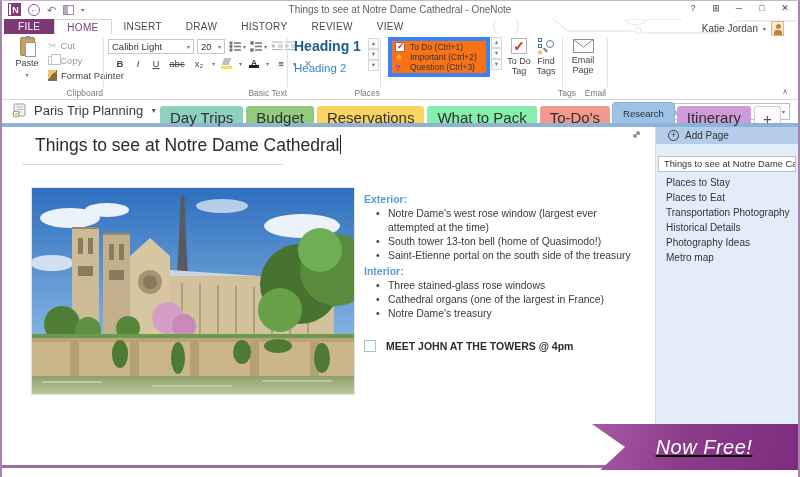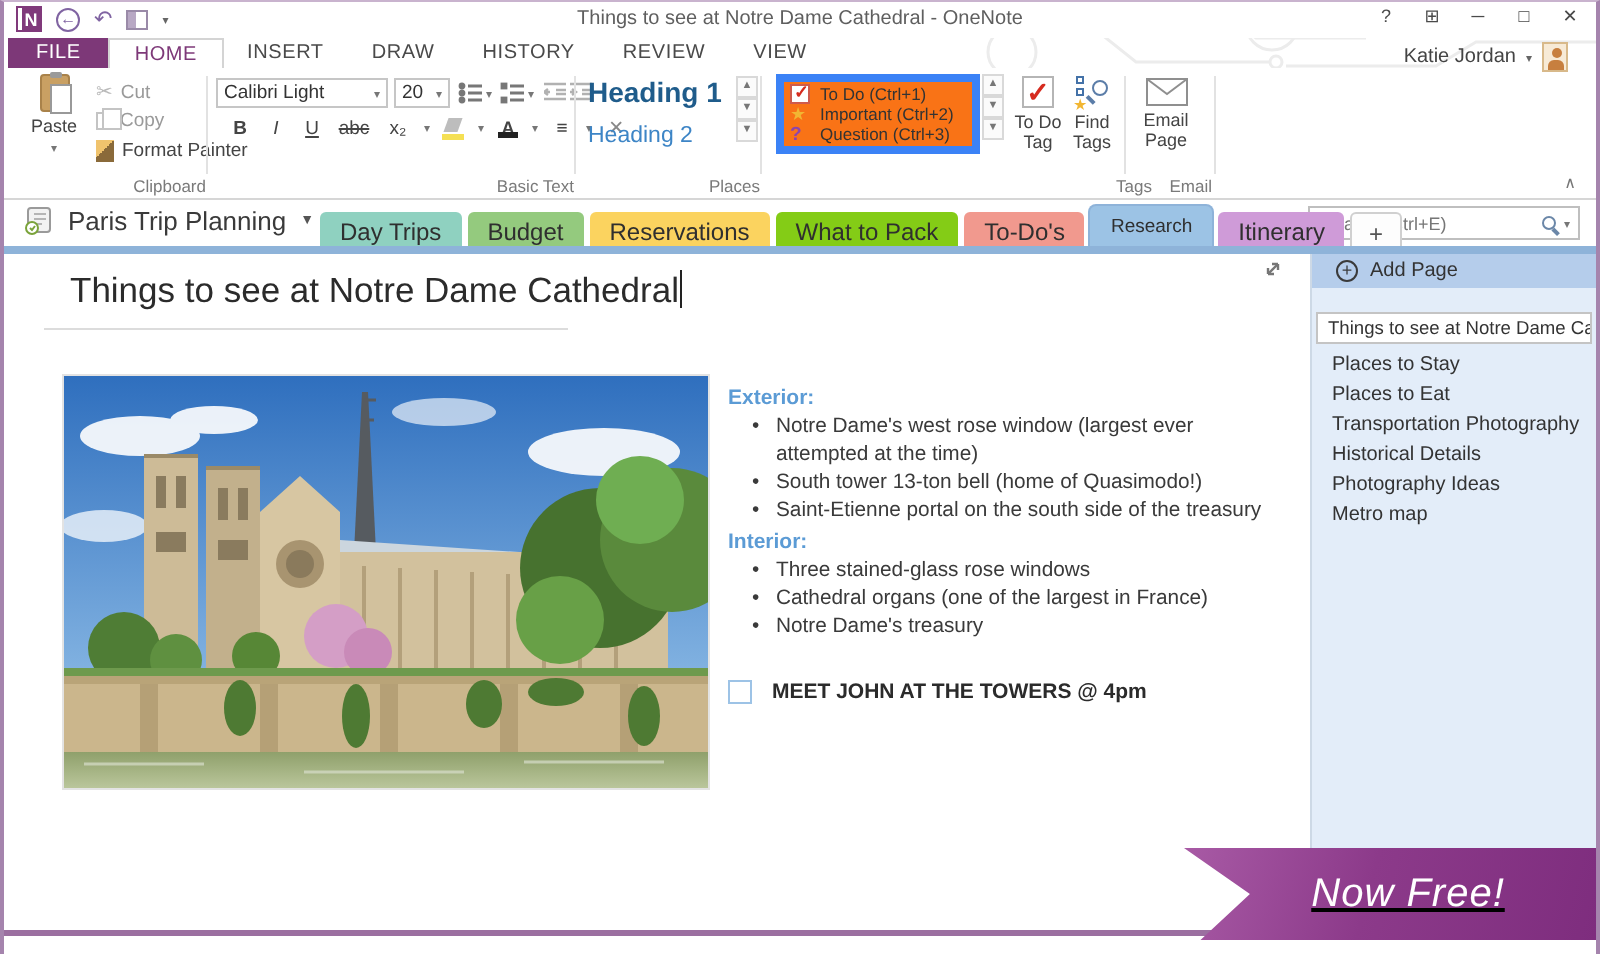--- a/index.html
+++ b/index.html
@@ -77,21 +77,21 @@
   .email-svg{display:block;}
   .collapse{position:absolute;right:10px;bottom:3px;font-size:8px;color:#777;}
 
   
   .navbar{position:absolute;left:0;right:0;top:100px;height:22px;background:#fff;z-index:4;}
   .bluebar{position:absolute;left:0;right:0;top:122px;height:4px;background:#8eb3d9;z-index:3;}
   .nbgroup{position:absolute;left:10px;top:2px;display:flex;align-items:center;gap:7px;}
   .nbname{font-size:13px;color:#3a3a3a;}
   .nbcaret{font-size:7px;color:#555;}
   .sectabs{position:absolute;left:158px;bottom:0;display:flex;align-items:flex-end;gap:3px;z-index:4;}
-  .sectab{height:17px;padding:3px 10px 0;border-radius:3px 3px 0 0;font-size:12px;color:#2f2f2f;white-space:nowrap;}
+  .sectab{height:17px;padding:3px 10px 0;border-radius:3px 3px 0 0;font-size:15px;color:#2f2f2f;white-space:nowrap;}
   .sectab.active{height:20px;padding-top:5px;font-size:9.5px;box-shadow:0 0 0 1px #8eb3d9;}
   .sectab.add{background:#fdfdfd;border:1px solid #d0d0d0;border-bottom:none;color:#555;padding:3px 8px 0;}
   .searchbox{position:absolute;right:8px;top:2px;width:136px;height:17px;border:1px solid #bfbfbf;background:#fff;display:flex;align-items:center;padding:0 4px;gap:4px;}
   .searchbox input{flex:1;border:none;outline:none;font-size:9px;color:#333;min-width:0;background:transparent;}
   .searchbox input::placeholder{color:#767676;}
   .search-ic{width:7px;height:7px;border:1.5px solid #6b87a8;border-radius:50%;position:relative;flex:none;}
   .search-ic::after{content:'';position:absolute;right:-3px;bottom:-2px;width:4px;height:1.5px;background:#6b87a8;transform:rotate(45deg);}
   .searchbox .caret{font-size:6px;color:#777;}
 
   
@@ -337,21 +337,21 @@
         <circle cx="4" cy="11" r="3" fill="#fff" stroke="#7aa33a"></circle>
         <path d="M3 11 l1 1 1.5-2" stroke="#7aa33a" fill="none"></path>
       </svg>
       <span class="nbname">Paris Trip Planning</span>
       <span class="nbcaret">▼</span>
     </div>
     <div class="sectabs">
         <div class="sectab" style="background: rgb(143, 209, 192);">Day Trips</div>
         <div class="sectab" style="background: rgb(148, 202, 126);">Budget</div>
         <div class="sectab" style="background: rgb(251, 211, 95);">Reservations</div>
-        <div class="sectab" style="background: #84cc16; text-align: right;">What to Pack</div>
+        <div class="sectab" style="background: #86efac; text-align: right;">What to Pack</div>
         <div class="sectab" style="background: rgb(241, 153, 142);">To-Do's</div>
         <div class="sectab active" style="background: rgb(156, 195, 229);">Research</div>
         <div class="sectab" style="background: rgb(207, 155, 216);">Itinerary</div>
         <div class="sectab add">+</div>
       </div>
     <div class="searchbox">
       <input placeholder="Search (Ctrl+E)" style="">
       <span class="search-ic"></span>
       <span class="caret">▾</span>
     </div>

